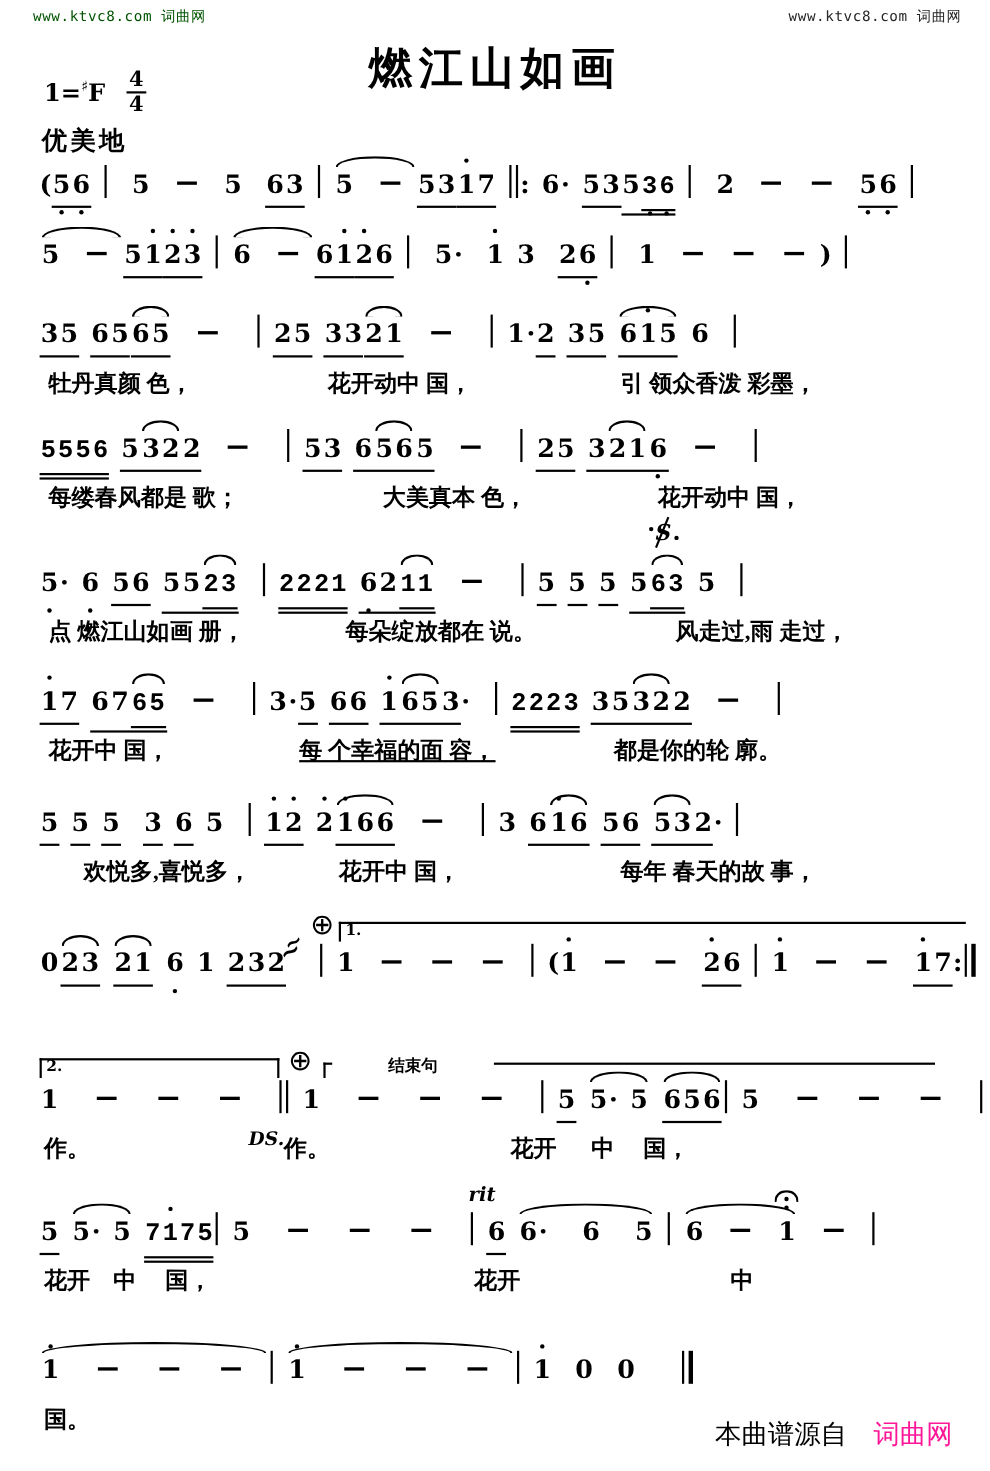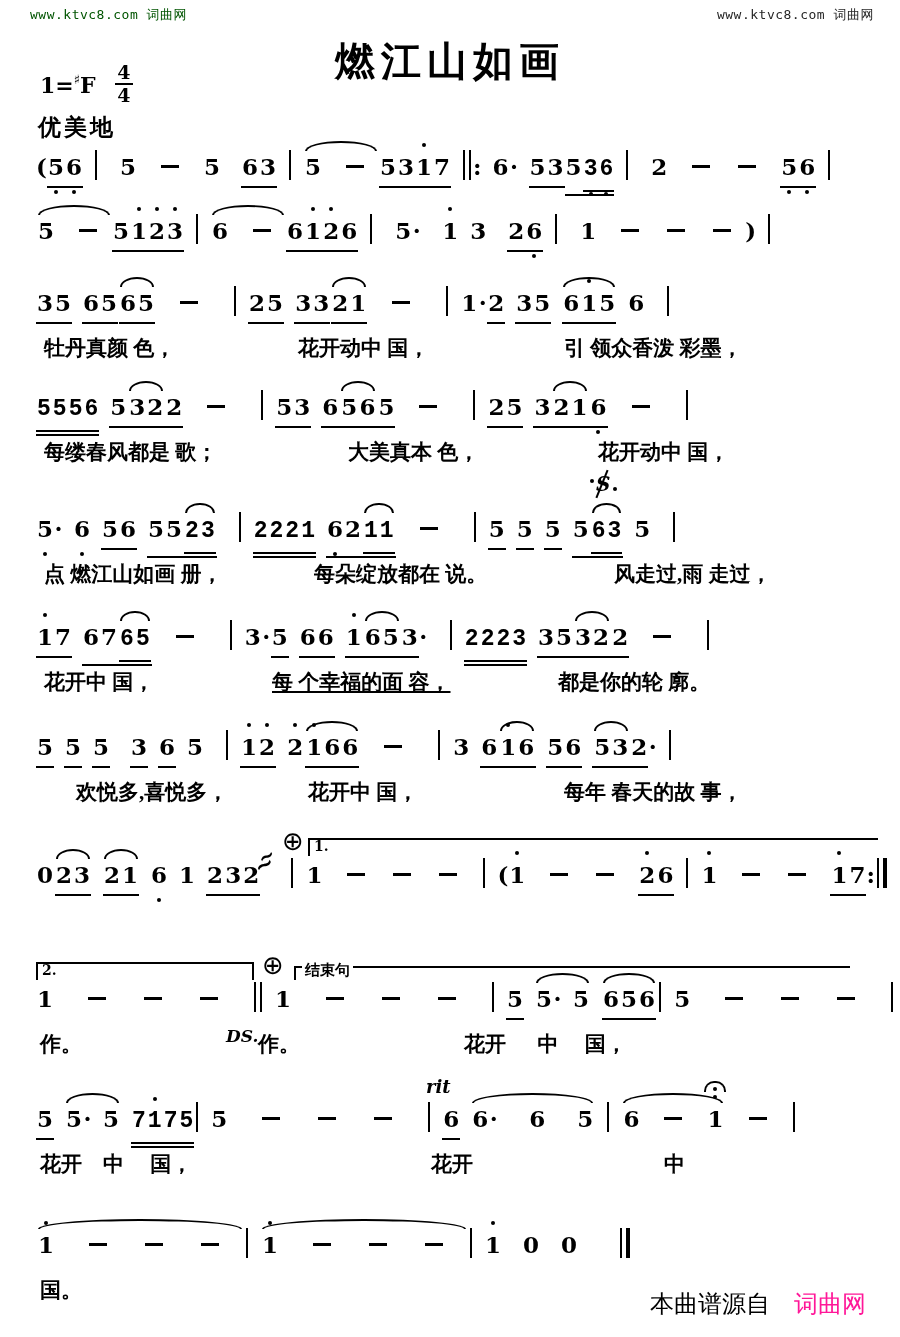--- a/index.html
+++ b/index.html
@@ -66,21 +66,21 @@
   .volta.v2{border-right:2px solid #000;}
   .vlab{font:700 14px "DejaVu Serif",serif;position:relative;top:-3px;}
   .coda{font:400 26px "DejaVu Sans","Liberation Sans",sans-serif;line-height:1;}
   .segno{width:20px;height:28px;}
   .sgS{position:absolute;left:4px;top:0;font:italic 700 20px "DejaVu Serif",serif;}
   .sgl{position:absolute;left:9px;top:-3px;width:2px;height:30px;background:#000;
        transform:rotate(22deg);font-style:normal;}
   .sgd{position:absolute;width:4px;height:4px;background:#000;border-radius:50%;font-style:normal;}
   .sgd.d1{left:-2px;top:7px;}
   .sgd.d2{right:-5px;top:15px;}
-  .endlabel{display:flex;align-items:flex-start;}
+  .endlabel{display:flex;align-items:flex-start;gap:48px;}
   .ecorner{width:6px;height:12px;border-left:2px solid #000;border-top:2px solid #000;}
   .elab{font:700 15px "Liberation Serif",serif;line-height:16px;padding:0 3px;position:relative;top:-4px;}
   .eline{flex:1;border-top:2px solid #000;height:0;}
   .rit{font:italic 700 18px "DejaVu Serif",serif;}
   .ds{font:italic 700 17px "DejaVu Serif",serif;}
   .glissA{font:700 20px "DejaVu Serif",serif;transform:rotate(-30deg);}
 
   
   .footer{position:absolute;top:1288px;right:34px;display:flex;gap:24px;
           font:400 24px "Liberation Sans","DejaVu Sans",sans-serif;}

